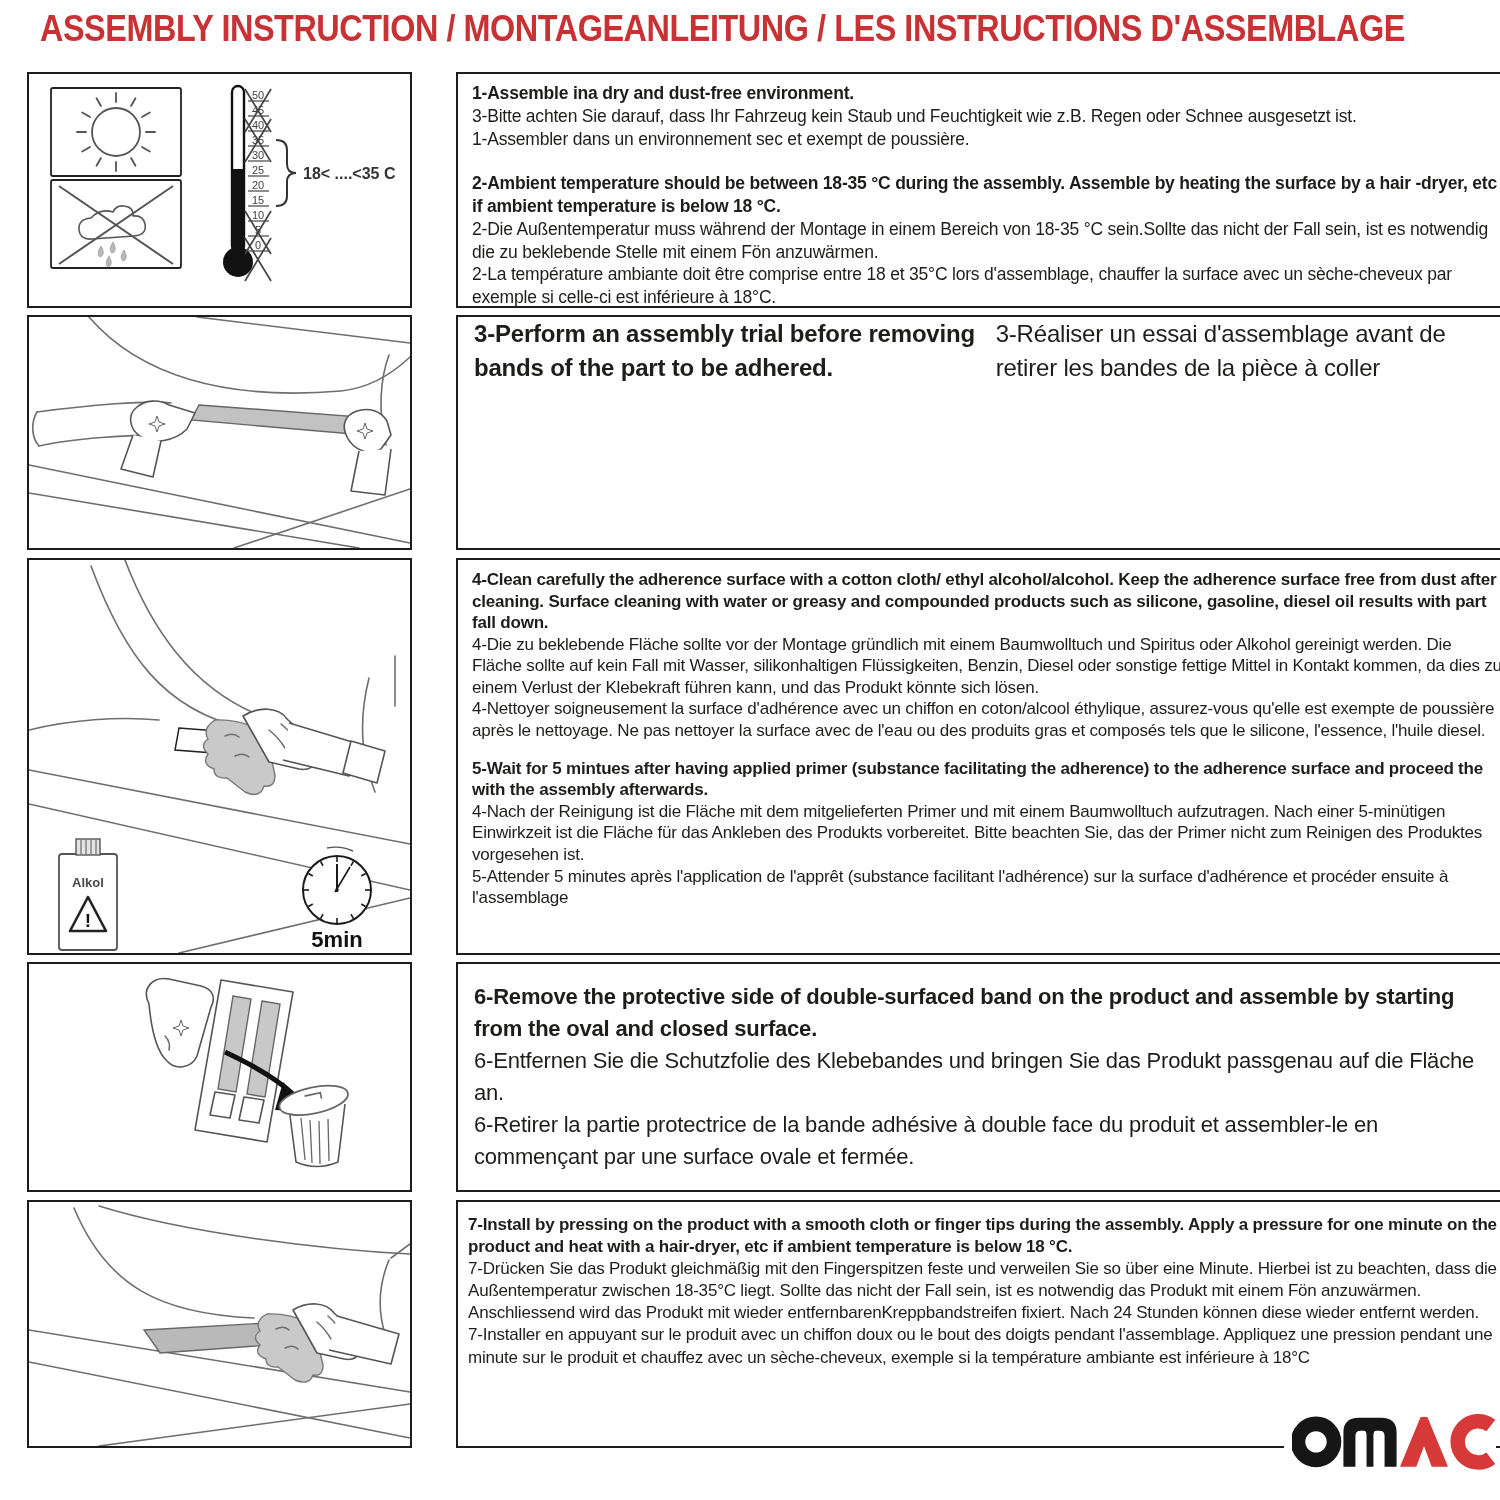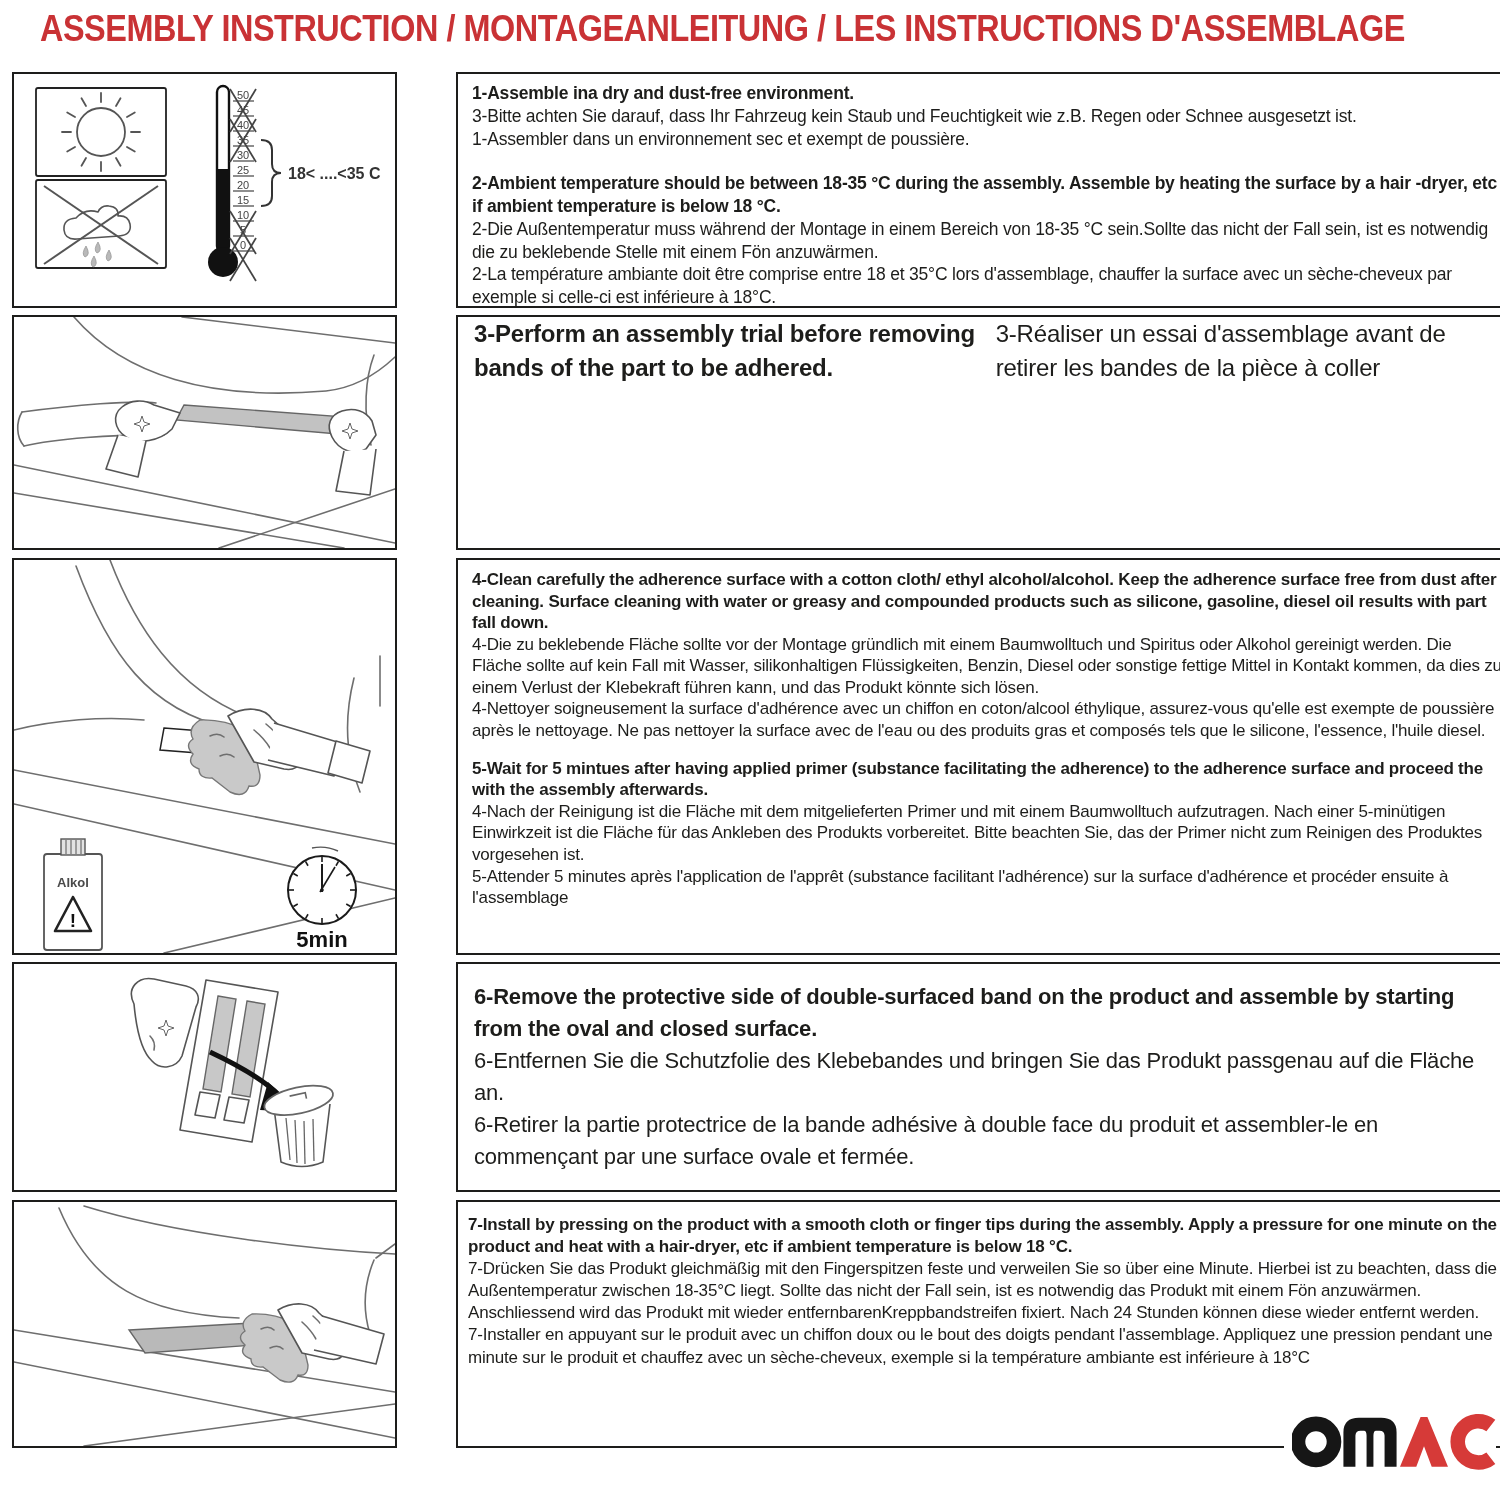--- a/index.html
+++ b/index.html
@@ -1,19 +1,19 @@
 <!DOCTYPE html>
 <html><head>
 <meta charset="utf-8">
 <style>
   html,body{margin:0;padding:0;background:#ffffff;}
   body{width:1500px;height:1500px;position:relative;font-family:"Liberation Sans",sans-serif;color:#1d1d1b;overflow:hidden;}
   .title{position:absolute;left:40px;top:8px;font-size:36px;font-weight:bold;color:#c93235;letter-spacing:-0.5px;white-space:nowrap;transform:scaleX(0.90);transform-origin:left top;}
   .row{position:absolute;left:0;width:1500px;}
-  .illus{position:absolute;left:12px;width:385px;border:2px solid #1d1d1b;box-sizing:border-box;background:#fff;}
+  .illus{position:absolute;left:27px;width:385px;border:2px solid #1d1d1b;box-sizing:border-box;background:#fff;}
   .textbox{position:absolute;left:428px;width:1064px;border:2px solid #1d1d1b;box-sizing:border-box;background:#fff;margin-left:28px;}
   .textbox p{margin:0;letter-spacing:-0.2px;}
   .b{font-weight:bold;}
   .gap{margin-top:22px !important;}
   .gap-sm{margin-top:16px !important;}
   .tb1{font-size:17.5px;line-height:1.3;padding:8px 14px;}
   .tb2{font-size:24px;line-height:1.4;padding:0 16px;display:flex;}
   .tb3{font-size:17px;line-height:1.27;padding:9px 14px;}
   .tb4{font-size:22px;line-height:1.45;padding:0 16px;display:flex;flex-direction:column;justify-content:center;}
   .tb5{font-size:17px;line-height:1.3;padding:12px 10px;}

